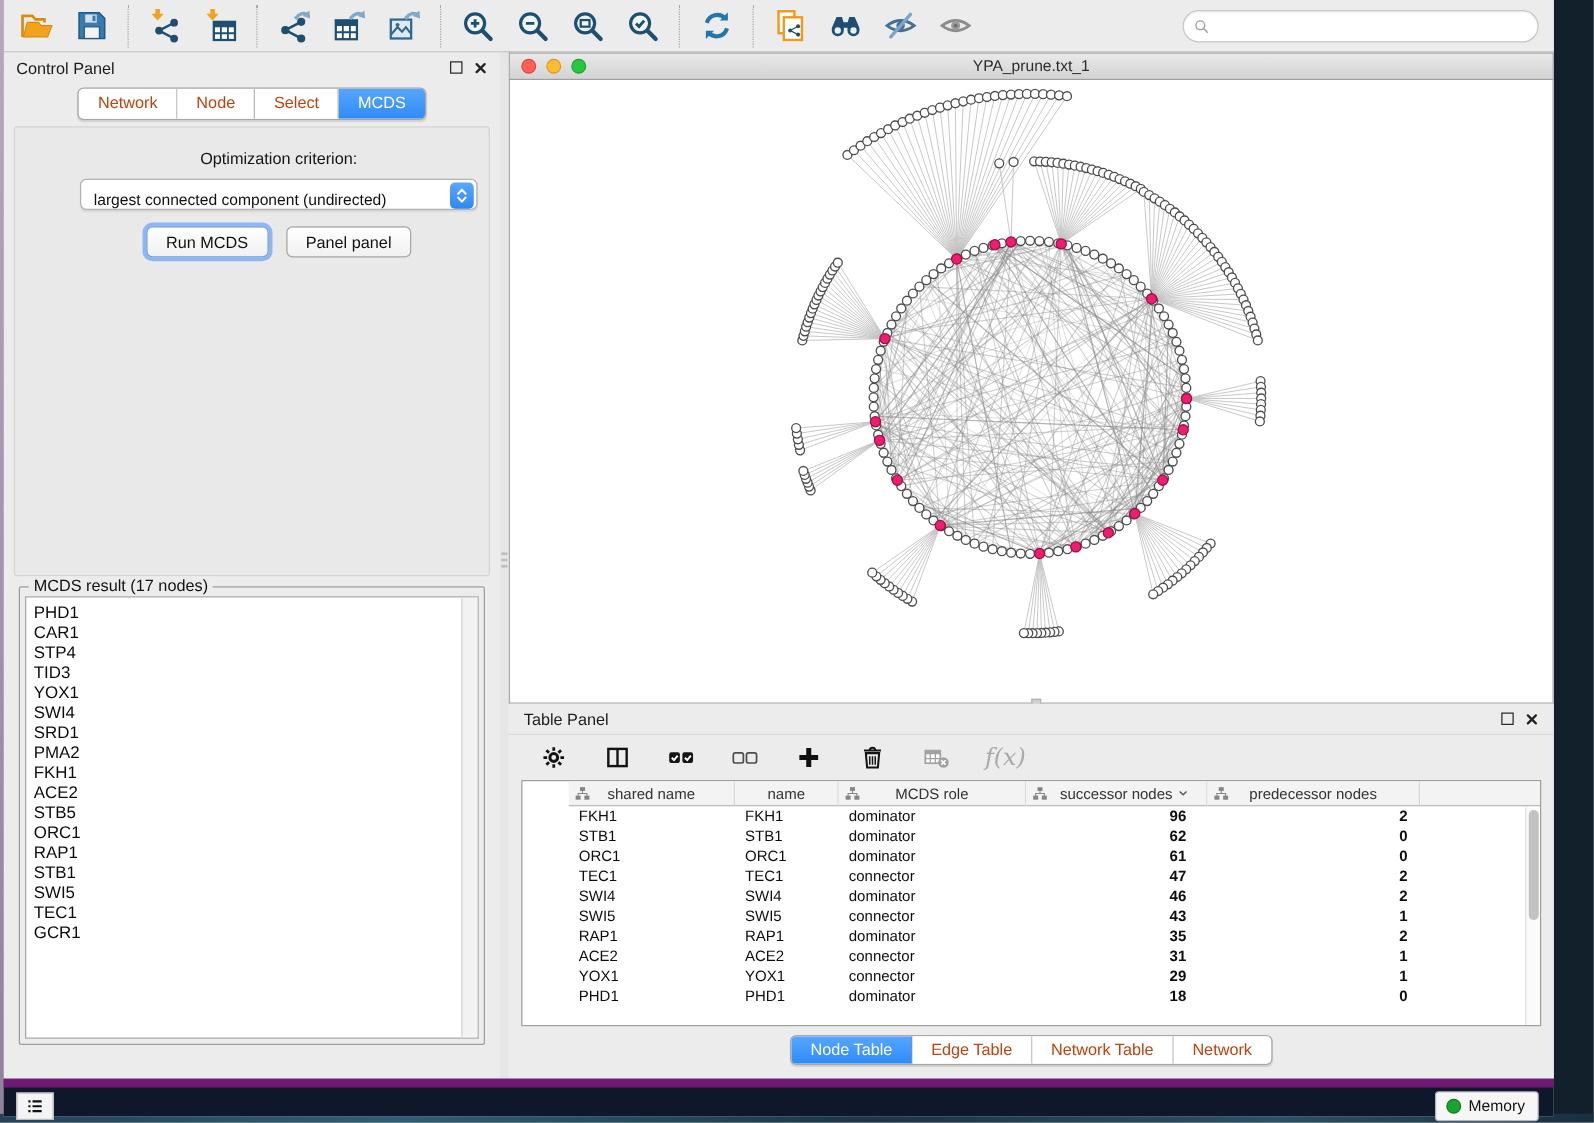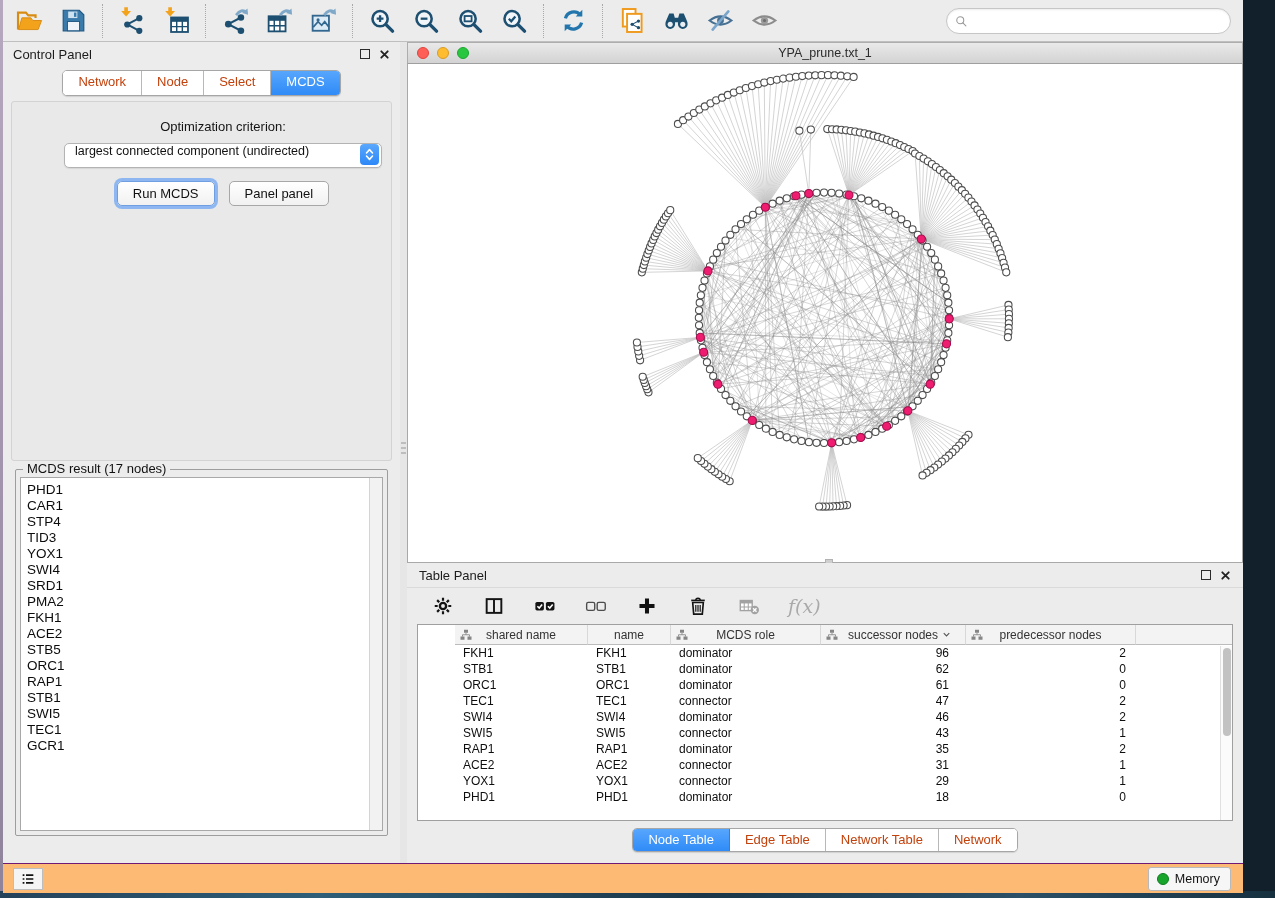--- a/index.html
+++ b/index.html
@@ -40,21 +40,21 @@
     box-shadow:0 1px 1px rgba(0,0,0,.12); }
   .seg-tab { padding:3px 15px 4px; font-size:13px; color:#c2410c; background:#fff; border-right:1px solid #b8b8b8; cursor:pointer; white-space:nowrap; }
   .seg-tab:last-child { border-right:none; }
   .seg-tab.active { background:linear-gradient(#57a6fd,#2f8bf7); color:#fff; border-right-color:#2f7fe0; }
   .cp-tabs-row { display:flex; justify-content:center; margin-top:4px; height:26px; }
 
   .cp-content { margin:5px 8px 0; height:360px; background:#e9e9e9; border:1px solid #d3d3d3; border-radius:3px;
     display:flex; flex-direction:column; align-items:center;padding-left:43px; }
   .opt-label { margin-top:17px; font-size:13px; color:#141414; }
   .dropdown { margin-top:9px; width:318px; height:25px; background:#fff; border:1px solid #b3b3b3; border-radius:5px;
-    display:flex; align-items:flex-start; cursor:pointer; box-shadow:0 1px 1px rgba(0,0,0,.08); }
+    display:flex; align-items:flex-end; cursor:pointer; box-shadow:0 1px 1px rgba(0,0,0,.08); }
   .dropdown .dd-text { flex:1; font-size:12.5px; color:#111; padding-left:10px; white-space:nowrap; overflow:hidden; }
   .dd-stepper { width:19px; height:21px; margin-right:2px; border-radius:4px; background:linear-gradient(#5aa8fd,#2d87f7);
     display:flex; align-items:center; justify-content:center; }
   .dd-stepper svg { width:13px; height:15px; }
   .btn-row { margin-top:13px; display:flex; gap:14px; }
   .mac-btn { height:25px; padding:0 15px; font-size:13px; color:#111; background:linear-gradient(#ffffff,#f1f1f1);
     border:1px solid #a7a7a7; border-radius:5px; cursor:pointer; font-family:inherit; }
   .mac-btn.focused { box-shadow:0 0 0 3px rgba(93,156,246,.65); border-color:#6f9fe0; }
 
   .result-group { flex:1; margin:8px 12px 27px; border:1px solid #9d9d9d; border-radius:2px; position:relative; padding:7px 4px 4px; }
@@ -92,30 +92,30 @@
   .tp-tool { width:24px; height:24px; display:flex; align-items:center; justify-content:center; cursor:pointer; }
   .tp-tool svg { width:22px; height:22px; }
   .fx { font-family:"DejaVu Serif","Liberation Serif",serif; font-style:italic; font-size:19px; color:#a9a9a9; }
   .tbl-wrap { margin:0 10px; height:197px; background:#fff; border:1px solid #9f9f9f; position:relative; overflow:hidden; }
   .tbl-grid { display:grid; grid-template-columns:133px 83px 150px 145px 170px 1fr;padding-left:37px; }
   .th { position:relative; height:20px; display:flex; align-items:center; justify-content:center;
     background:#f3f3f3; border-right:1px solid #d8d8d8; border-bottom:1px solid #bcbcbc; font-size:12px; color:#333; cursor:pointer; }
   .th .org { position:absolute; left:5px; width:12px; height:12px; }
   .th .sort { position:absolute; right:13px; width:11px; height:11px; }
   .td { height:16px; font-size:12px; color:#0e0e0e; display:flex; align-items:center; padding-left:8px; }
-  .td.num { justify-content:flex-end; padding-left:0; }
+  .td.num { justify-content:flex-end; padding-left:0;font-weight:bold; }
   .td.num.succ { padding-right:17px; }
   .td.num.pred { padding-right:10px; }
   .tbl-row { display:contents; }
   .tbl-scroll { position:absolute; right:0; top:21px; bottom:0; width:12px; background:#fbfbfb; border-left:1px solid #e0e0e0; }
   .tbl-thumb { position:absolute; left:1.5px; top:2px; width:8px; height:88px; background:#c2c2c2; border-radius:4px; }
   .tp-tabs-row { display:flex; justify-content:center; margin-top:7px; }
 
   
-  .status-bar { position:absolute; left:0; right:0; bottom:0; height:30px; background:#fdba74; border-top:1px solid #701a75;padding-left:20px; }
+  .status-bar { position:absolute; left:0; right:0; bottom:0; height:30px; background:#0f172a; border-top:7px solid #701a75;padding-left:20px; }
   .sb-list-btn { position:absolute; left:10px; top:4px; width:30px; height:22px; background:#f4f4f4; border:1px solid #bdbdbd;
     display:flex; align-items:center; justify-content:center; cursor:pointer; }
   .sb-list-btn svg { width:16px; height:16px; }
   .memory-btn { position:absolute; right:12px; top:3px; height:24px; padding:0 10px 0 8px; background:#f6f6f6;
     border:1px solid #b9b9b9; border-radius:3px; display:flex; align-items:center; gap:6px; font-size:12.5px; color:#111; cursor:pointer; }
   .mem-dot { width:12px; height:12px; border-radius:50%; background:#18a52c; border:1px solid #0e7e1f; }
 </style>
 </head>
 <body>
 

